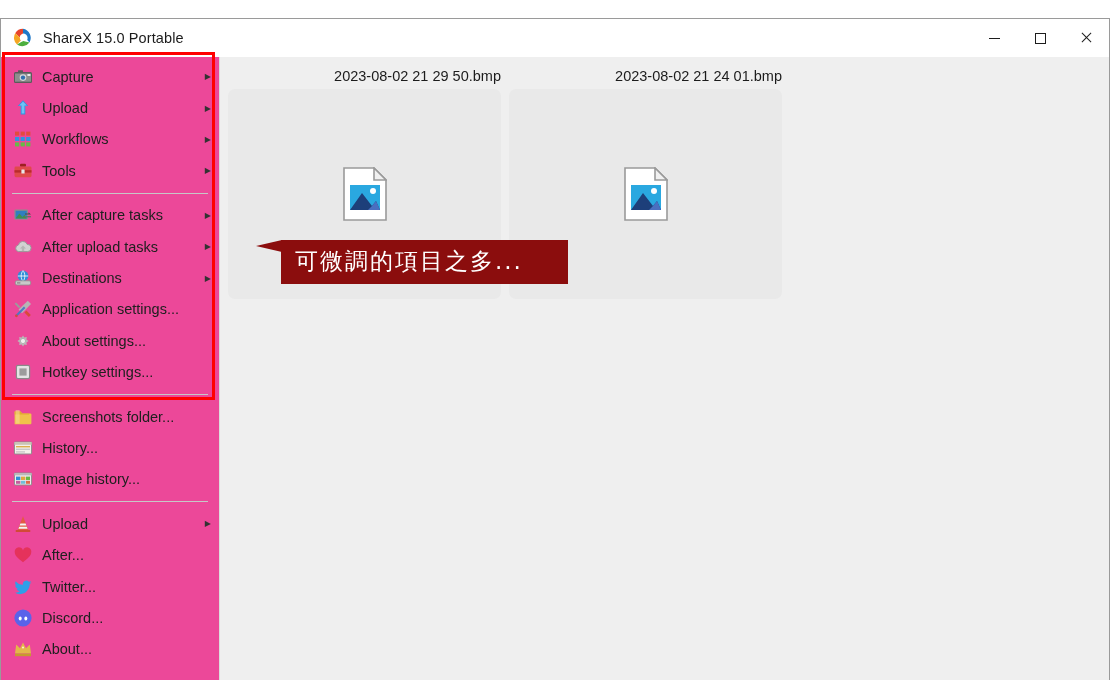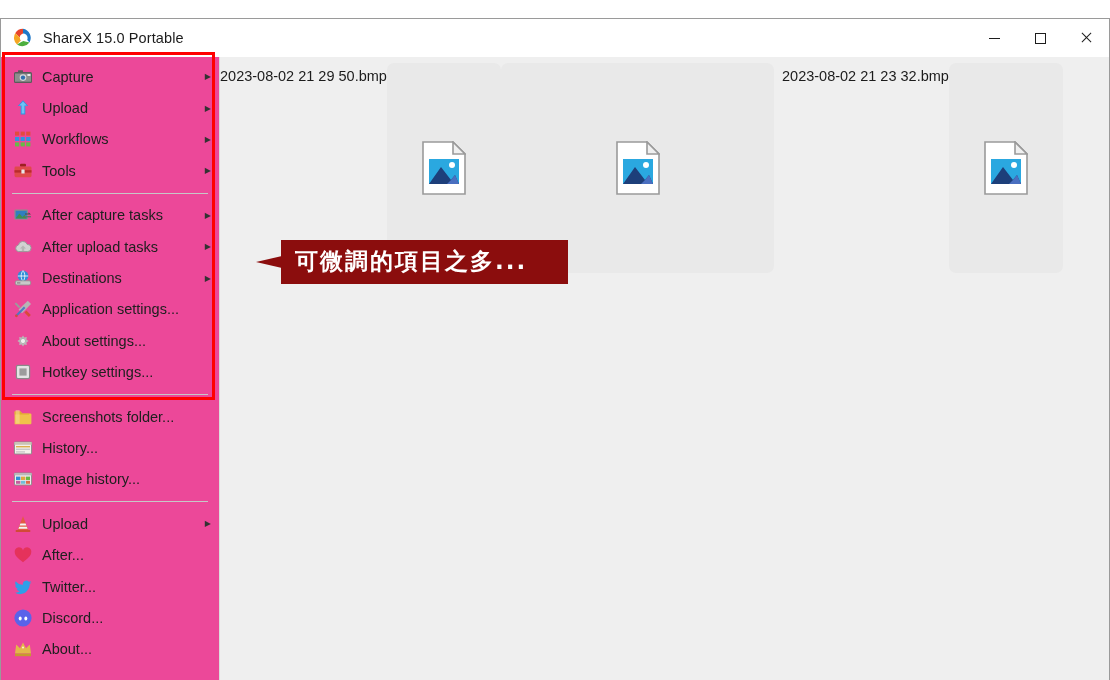--- a/index.html
+++ b/index.html
@@ -101,42 +101,42 @@
     background:#efefef;
     position:relative;
     overflow:hidden;
   }
   .thumbgrid {
     display:flex; flex-wrap:wrap;
     padding:0px 0 0 0;
   }
   .thumb-cell {
     width:281px; height:246px;
-    display:flex; flex-direction:row; align-items:flex-start;
+    display:flex; flex-direction:column; align-items:flex-end;
     padding-top:6px;
   }
   .thumb-name {
     font-size:14.5px; color:#1c1c1c;
     height:26px; line-height:26px;
     white-space:nowrap;
   }
   .thumb-card {
     width:273px; height:210px;
     background:#e9e9e9;
     border-radius:7px;
     display:flex; align-items:center; justify-content:center;
   }
   .fileicon { width:44px; height:54px; position:relative; }
 
   
   .callout {
     position:absolute;
     left:36px; top:183px;
     z-index:50;
-    display:flex; align-items:center;font-weight:bold;
+    display:flex; 
   }
   .callout-arrow {
     width:0; height:0;
     border-top:6px solid transparent;
     border-bottom:6px solid transparent;
     border-right:26px solid #8b0d0d;
     margin-right:-1px;
   }
   .callout-box {
     background:#8b0d0d;
@@ -416,44 +416,32 @@
                   <path d="M1 1h30l12 12v40H1z" fill="#ffffff" stroke="#9a9a9a" stroke-width="1.6"></path>
                   <path d="M31 1v12h12z" fill="#f0f0f0" stroke="#9a9a9a" stroke-width="1.6"></path>
                   <rect x="7" y="18" width="30" height="25" fill="#2aa8e0"></rect>
                   <circle cx="30" cy="24" r="3" fill="#ffffff"></circle>
                   <path d="M7 43 19 26l10 13 4-5 4 9z" fill="#1d3f7a"></path>
                   <path d="M29 39l4-5 4 9H25z" fill="#4a6fc0"></path>
                 </svg></div>
             </div>
           </div>
           <div class="thumb-cell">
+            <div class="thumb-name">2023-08-02 21 24 01.bmp</div>
             <div class="thumb-card">
               <div class="fileicon"><svg width="44" height="54" viewBox="0 0 44 54">
                   <path d="M1 1h30l12 12v40H1z" fill="#ffffff" stroke="#9a9a9a" stroke-width="1.6"></path>
                   <path d="M31 1v12h12z" fill="#f0f0f0" stroke="#9a9a9a" stroke-width="1.6"></path>
                   <rect x="7" y="18" width="30" height="25" fill="#2aa8e0"></rect>
                   <circle cx="30" cy="24" r="3" fill="#ffffff"></circle>
                   <path d="M7 43 19 26l10 13 4-5 4 9z" fill="#1d3f7a"></path>
                   <path d="M29 39l4-5 4 9H25z" fill="#4a6fc0"></path>
                 </svg></div>
             </div>
           </div>
-          <div class="thumb-cell">
-            <div class="thumb-name">2023-08-02 21 23 32.bmp</div>
-            <div class="thumb-card">
-              <div class="fileicon"><svg width="44" height="54" viewBox="0 0 44 54">
-                  <path d="M1 1h30l12 12v40H1z" fill="#ffffff" stroke="#9a9a9a" stroke-width="1.6"></path>
-                  <path d="M31 1v12h12z" fill="#f0f0f0" stroke="#9a9a9a" stroke-width="1.6"></path>
-                  <rect x="7" y="18" width="30" height="25" fill="#2aa8e0"></rect>
-                  <circle cx="30" cy="24" r="3" fill="#ffffff"></circle>
-                  <path d="M7 43 19 26l10 13 4-5 4 9z" fill="#1d3f7a"></path>
-                  <path d="M29 39l4-5 4 9H25z" fill="#4a6fc0"></path>
-                </svg></div>
-            </div>
-          </div>
         </div>
 
       <div class="callout">
         <div class="callout-arrow"></div>
         <div class="callout-box">
           <div class="callout-text">可微調的項目之多...</div>
         </div>
       </div>
     </div>
 

